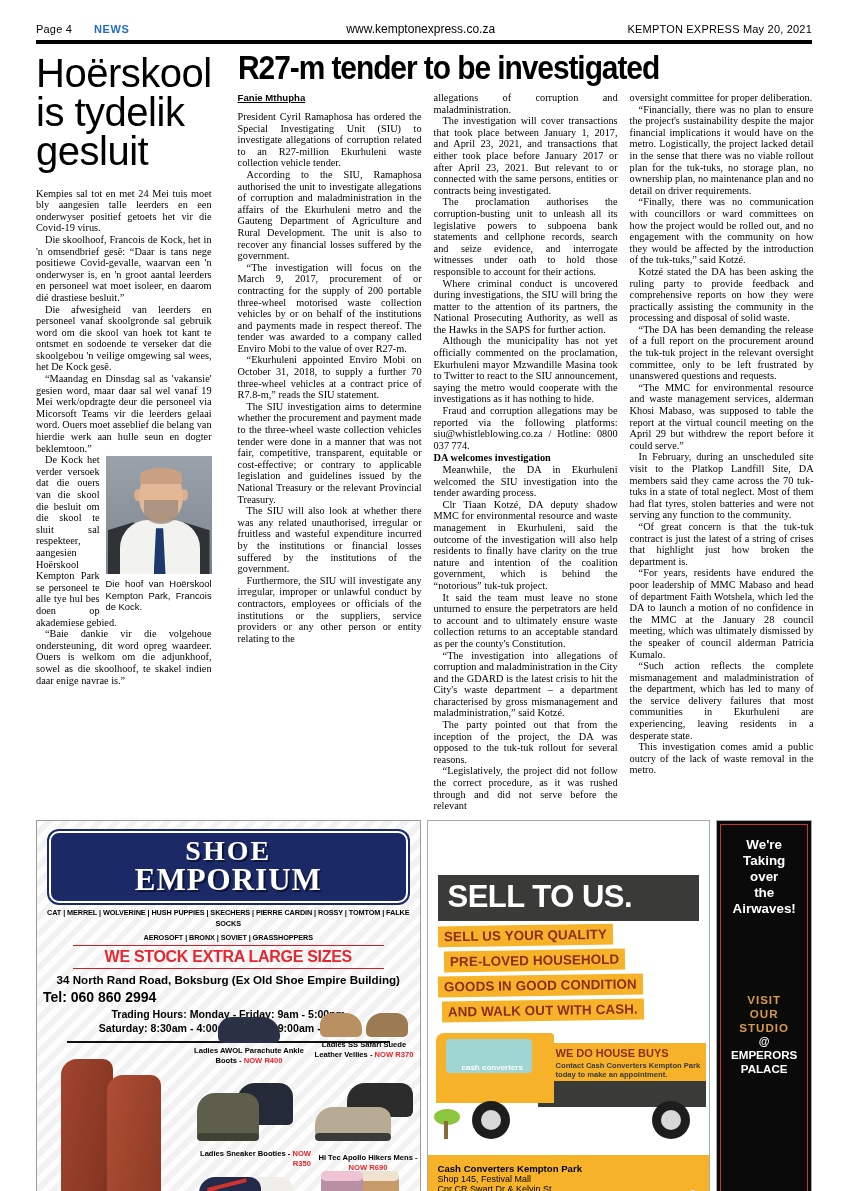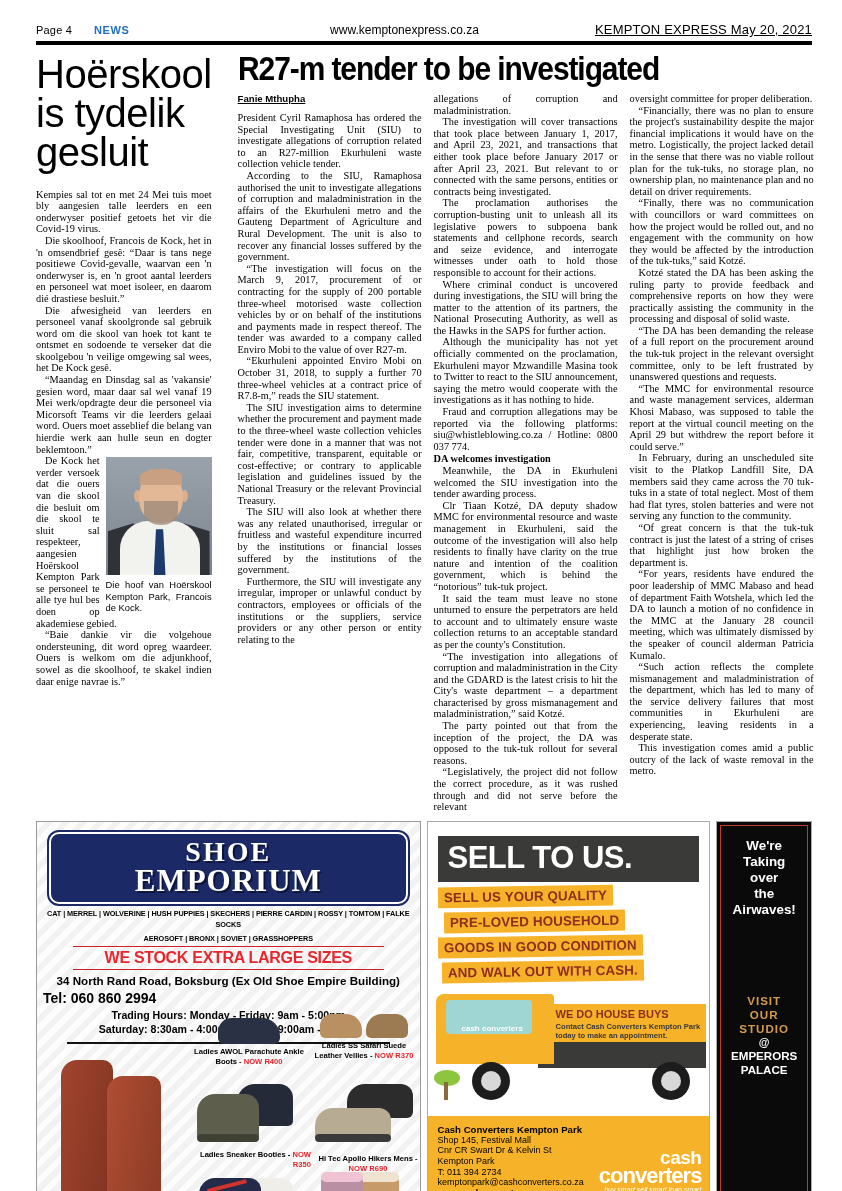--- a/index.html
+++ b/index.html
@@ -20,21 +20,21 @@
   
   .masthead {
     display:flex; align-items:baseline;
     font-family:"Liberation Sans", sans-serif;
     font-size:11px; letter-spacing:.2px;
     padding-bottom:4px;
   }
   .mast-page { width:58px; }
   .mast-section { color:#1f6fc4; font-weight:bold; letter-spacing:.6px; width:120px;}
   .mast-url { flex:1; text-align:center; font-size:12px; letter-spacing:0px; }
-  .mast-right { text-align:right; font-size:13px; white-space:nowrap;text-decoration:underline;}
+  .mast-right { text-align:right; font-size:11px; white-space:nowrap;}
   .mast-right .paper { font-weight:normal; }
   .mast-rule { height:4px; background:#000; margin-bottom:6px; }
 
   
   .content { display:flex; gap:16px; }
   .col-left { width:190px; padding-right:10px; }
   .col-main { flex:1; }
 
   
   h1.left-head {
@@ -162,21 +162,21 @@
     font-size:7.6px; text-align:center; line-height:9.6px;
   }
   .price { color:#e3262c; }
 
   
   .cash-ad { width:285px; border:1px solid #a9a9a9; background:#fff; position:relative; }
   .cash-top { background:#fff; padding:14px 10px 6px 10px; }
   .sell-bar {
     background:#3a3a38; color:#fff;
     font-family:"Liberation Sans", sans-serif; font-weight:bold;
-    font-size:31px; letter-spacing:-0.5px; padding:4px 10px 6px 10px;
+    font-size:31px; letter-spacing:-0.5px; padding:4px 10px 6px 10px;margin-top:40px;
   }
   .hl {
     display:inline-block; background:#f6b32a; color:#8e2d20;
     font-family:"Liberation Sans", sans-serif; font-weight:bold;
     font-size:13.4px; letter-spacing:.1px; padding:3px 6px; margin:4px 0 0 0;
     transform:rotate(-0.9deg);
   }
   .hl.i2{ margin-left:6px;} .hl.i3{ margin-left:0px;} .hl.i4{margin-left:4px;}
   .truck-box { position:relative; height:128px; background:#fff; overflow:hidden; }
   .truck-body { position:absolute; left:8px; top:6px; width:118px; height:70px; background:#f6b32a; border-radius:8px 4px 0 0;}

